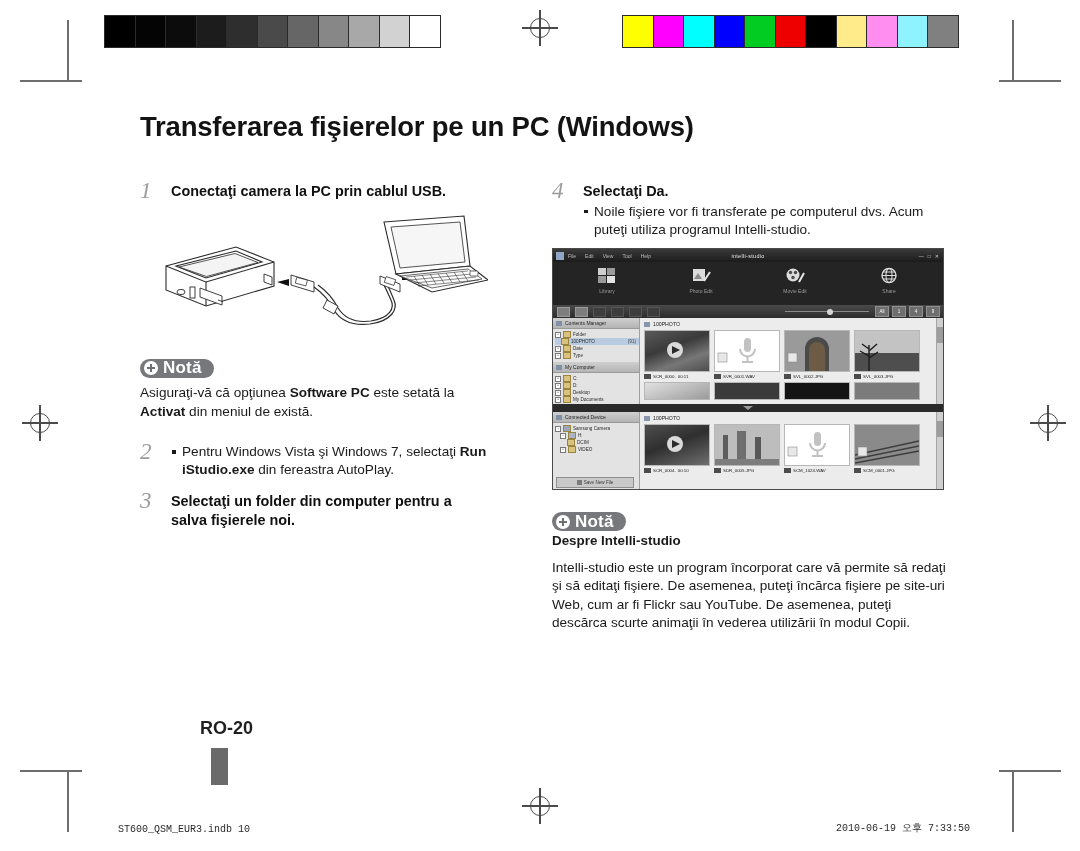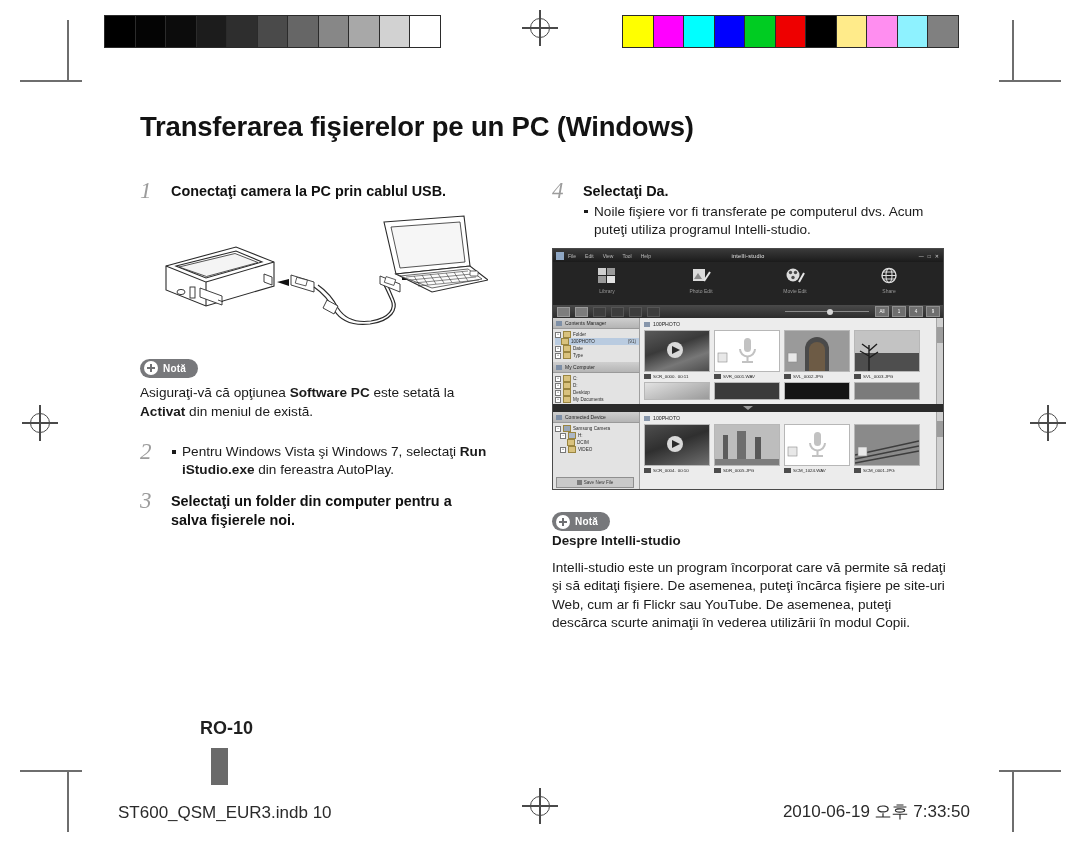--- a/index.html
+++ b/index.html
@@ -58,21 +58,21 @@
     background:#77787b;color:#fff;border-radius:11px;
     padding:2px 12px 2px 4px;height:19px;box-sizing:border-box;
   }
   .note-badge .plus{
     width:14px;height:14px;border-radius:50%;background:#fff;color:#6a6b6e;
     font-size:13px;line-height:13px;text-align:center;font-weight:bold;
     display:inline-block;position:relative;
   }
   .note-badge .plus::before{content:"";position:absolute;left:3px;top:6px;width:8px;height:2px;background:#6f7073;}
   .note-badge .plus::after{content:"";position:absolute;left:6px;top:3px;width:2px;height:8px;background:#6f7073;}
-  .note-badge .lbl{font-size:10px;font-weight:bold;letter-spacing:.2px;}
+  .note-badge .lbl{font-size:17px;font-weight:bold;letter-spacing:.2px;}
   .note-body{font-size:13.6px;line-height:1.36;margin-top:5px;color:#1a1a1a;}
   .note-sub{font-size:13.4px;font-weight:bold;}
 
   
   #usb-illustration{margin:12px 0 6px 8px;}
 
   
   .shot{
     width:390px;height:240px;background:#1d1d1d;border:1px solid #4a4a4a;
     position:relative;overflow:hidden;margin-top:9px;
@@ -128,21 +128,21 @@
   .splitter{height:8px;background:#2a2a2a;display:flex;align-items:center;justify-content:center;}
   .splitter .arrow{width:0;height:0;border-left:5px solid transparent;border-right:5px solid transparent;border-top:4px solid #9a9a9a;}
   .savebtn{
     position:absolute;bottom:3px;left:3px;width:76px;height:9px;background:#c9c9c9;border:1px solid #8f8f8f;
     font-size:4.6px;color:#3a3a3a;display:flex;align-items:center;justify-content:center;gap:2px;
   }
 
   
   #page-number{position:absolute;left:200px;top:718px;font-size:18px;font-weight:bold;color:#1f1f1f;}
   #page-marker{position:absolute;left:211px;top:748px;width:17px;height:37px;background:#6a6a6a;}
-  .footer{position:absolute;bottom:28px;font-size:17px;color:#2a2a2a;font-family:Liberation Sans, sans-serif;}
+  .footer{position:absolute;bottom:16px;font-size:10px;color:#2a2a2a;font-family:Liberation Mono, monospace;}
   #footer-left{left:118px;}
   #footer-right{right:110px;}
 </style>
 </head>
 <body>
 
 <div class="page">
 
   <div class="cropmark" style="left:67px;top:20px;width:2px;height:62px;"></div>
   <div class="cropmark" style="left:20px;top:80px;width:62px;height:2px;"></div>
@@ -619,19 +619,19 @@
             <span class="lbl">Notă</span>
           </div>
           <div class="note-sub">Despre Intelli-studio</div>
           <div class="note-body" style="margin-top:11px;">Intelli-studio este un program încorporat care vă permite să redaţi şi să editaţi fişiere. De asemenea, puteţi încărca fişiere pe site-uri Web, cum ar fi Flickr sau YouTube. De asemenea, puteţi descărca scurte animaţii în vederea utilizării în modul Copii.</div>
         </div>
 
       </div>
     </div>
   </div>
 
-  <div id="page-number">RO-10</div>
+  <div id="page-number">RO-20</div>
   <div id="page-marker"></div>
 
   <div class="footer" id="footer-left">ST600_QSM_EUR3.indb   10</div>
   <div class="footer" id="footer-right">2010-06-19   오후 7:33:50</div>
 
 </div>
 
 </body></html>

